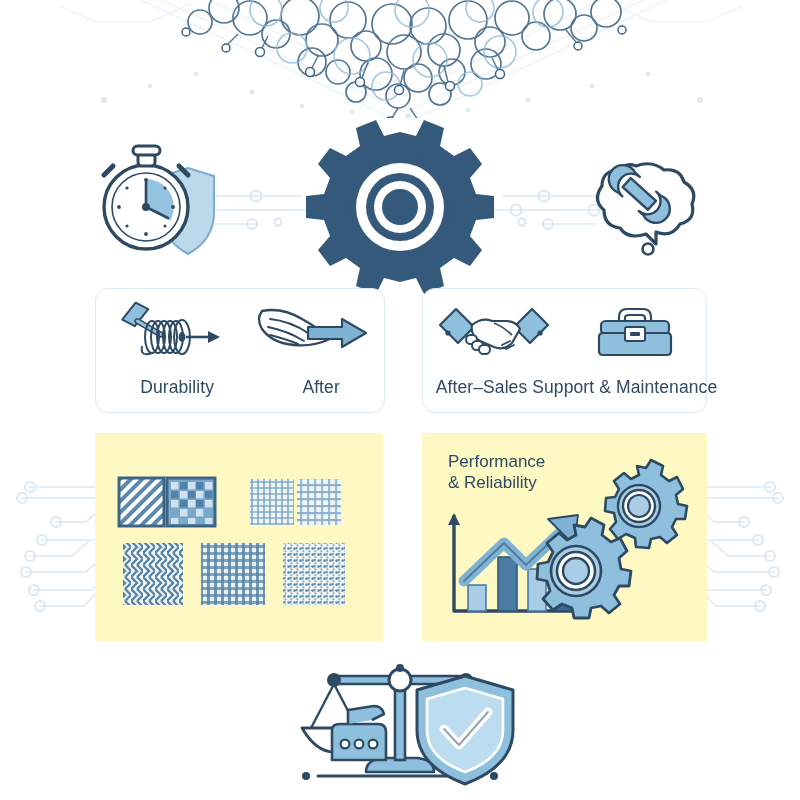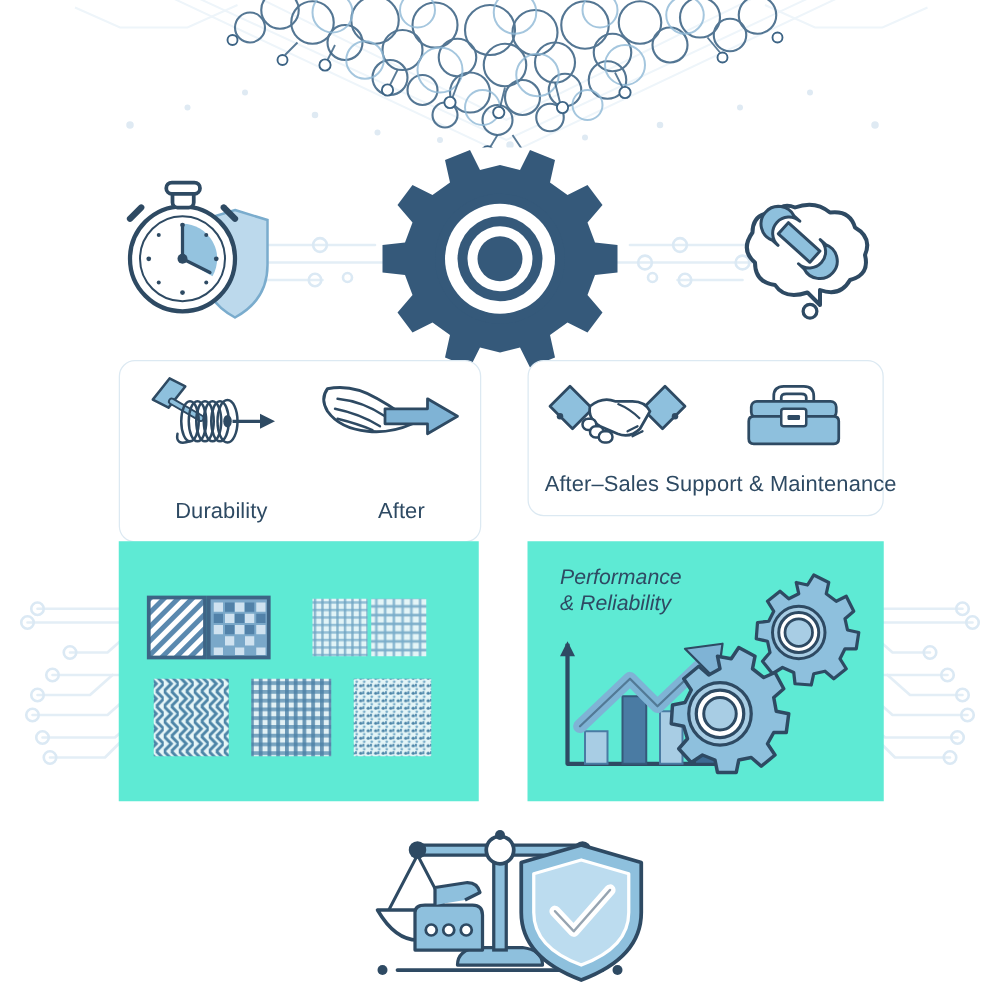--- a/index.html
+++ b/index.html
@@ -15,21 +15,21 @@
   .layer{position:absolute;top:0;left:0;width:800px;height:800px;}
 
   
   .feature-card{
     position:absolute;
     background:#ffffff;
     border:1.4px solid #dce9f2;
     border-radius:13px;
     box-sizing:border-box;
   }
-  #card-left{left:95px;top:288px;width:290px;height:146px;}
+  #card-left{left:95px;top:288px;width:290px;height:125px;}
   #card-right{left:422px;top:288px;width:285px;height:125px;}
 
   .card-icons{
     position:absolute;left:0;right:0;top:12px;height:62px;
     display:flex;align-items:center;justify-content:space-around;
   }
   .card-labels{
     position:absolute;left:0;right:0;bottom:14px;
     display:flex;align-items:center;justify-content:space-around;
   }
@@ -38,23 +38,22 @@
     font-size:17.5px;
     letter-spacing:.1px;
     white-space:nowrap;
   }
   #card-right .card-labels{justify-content:center;}
   #card-right .card-label{font-size:17.5px;margin-left:24px;}
 
   
   .panel{
     position:absolute;
-    background:#5eead4;
+    background:#fef9c3;
     box-sizing:border-box;
-    font-style:italic;
   }
   #panel-textures{left:95px;top:433px;width:288px;height:208px;}
   #panel-performance{left:422px;top:433px;width:285px;height:208px;}
 
   .panel-title{
     position:absolute;left:26px;top:18px;
     color:#2e4a63;
     font-size:17px;
     line-height:21px;
     white-space:pre-line;

